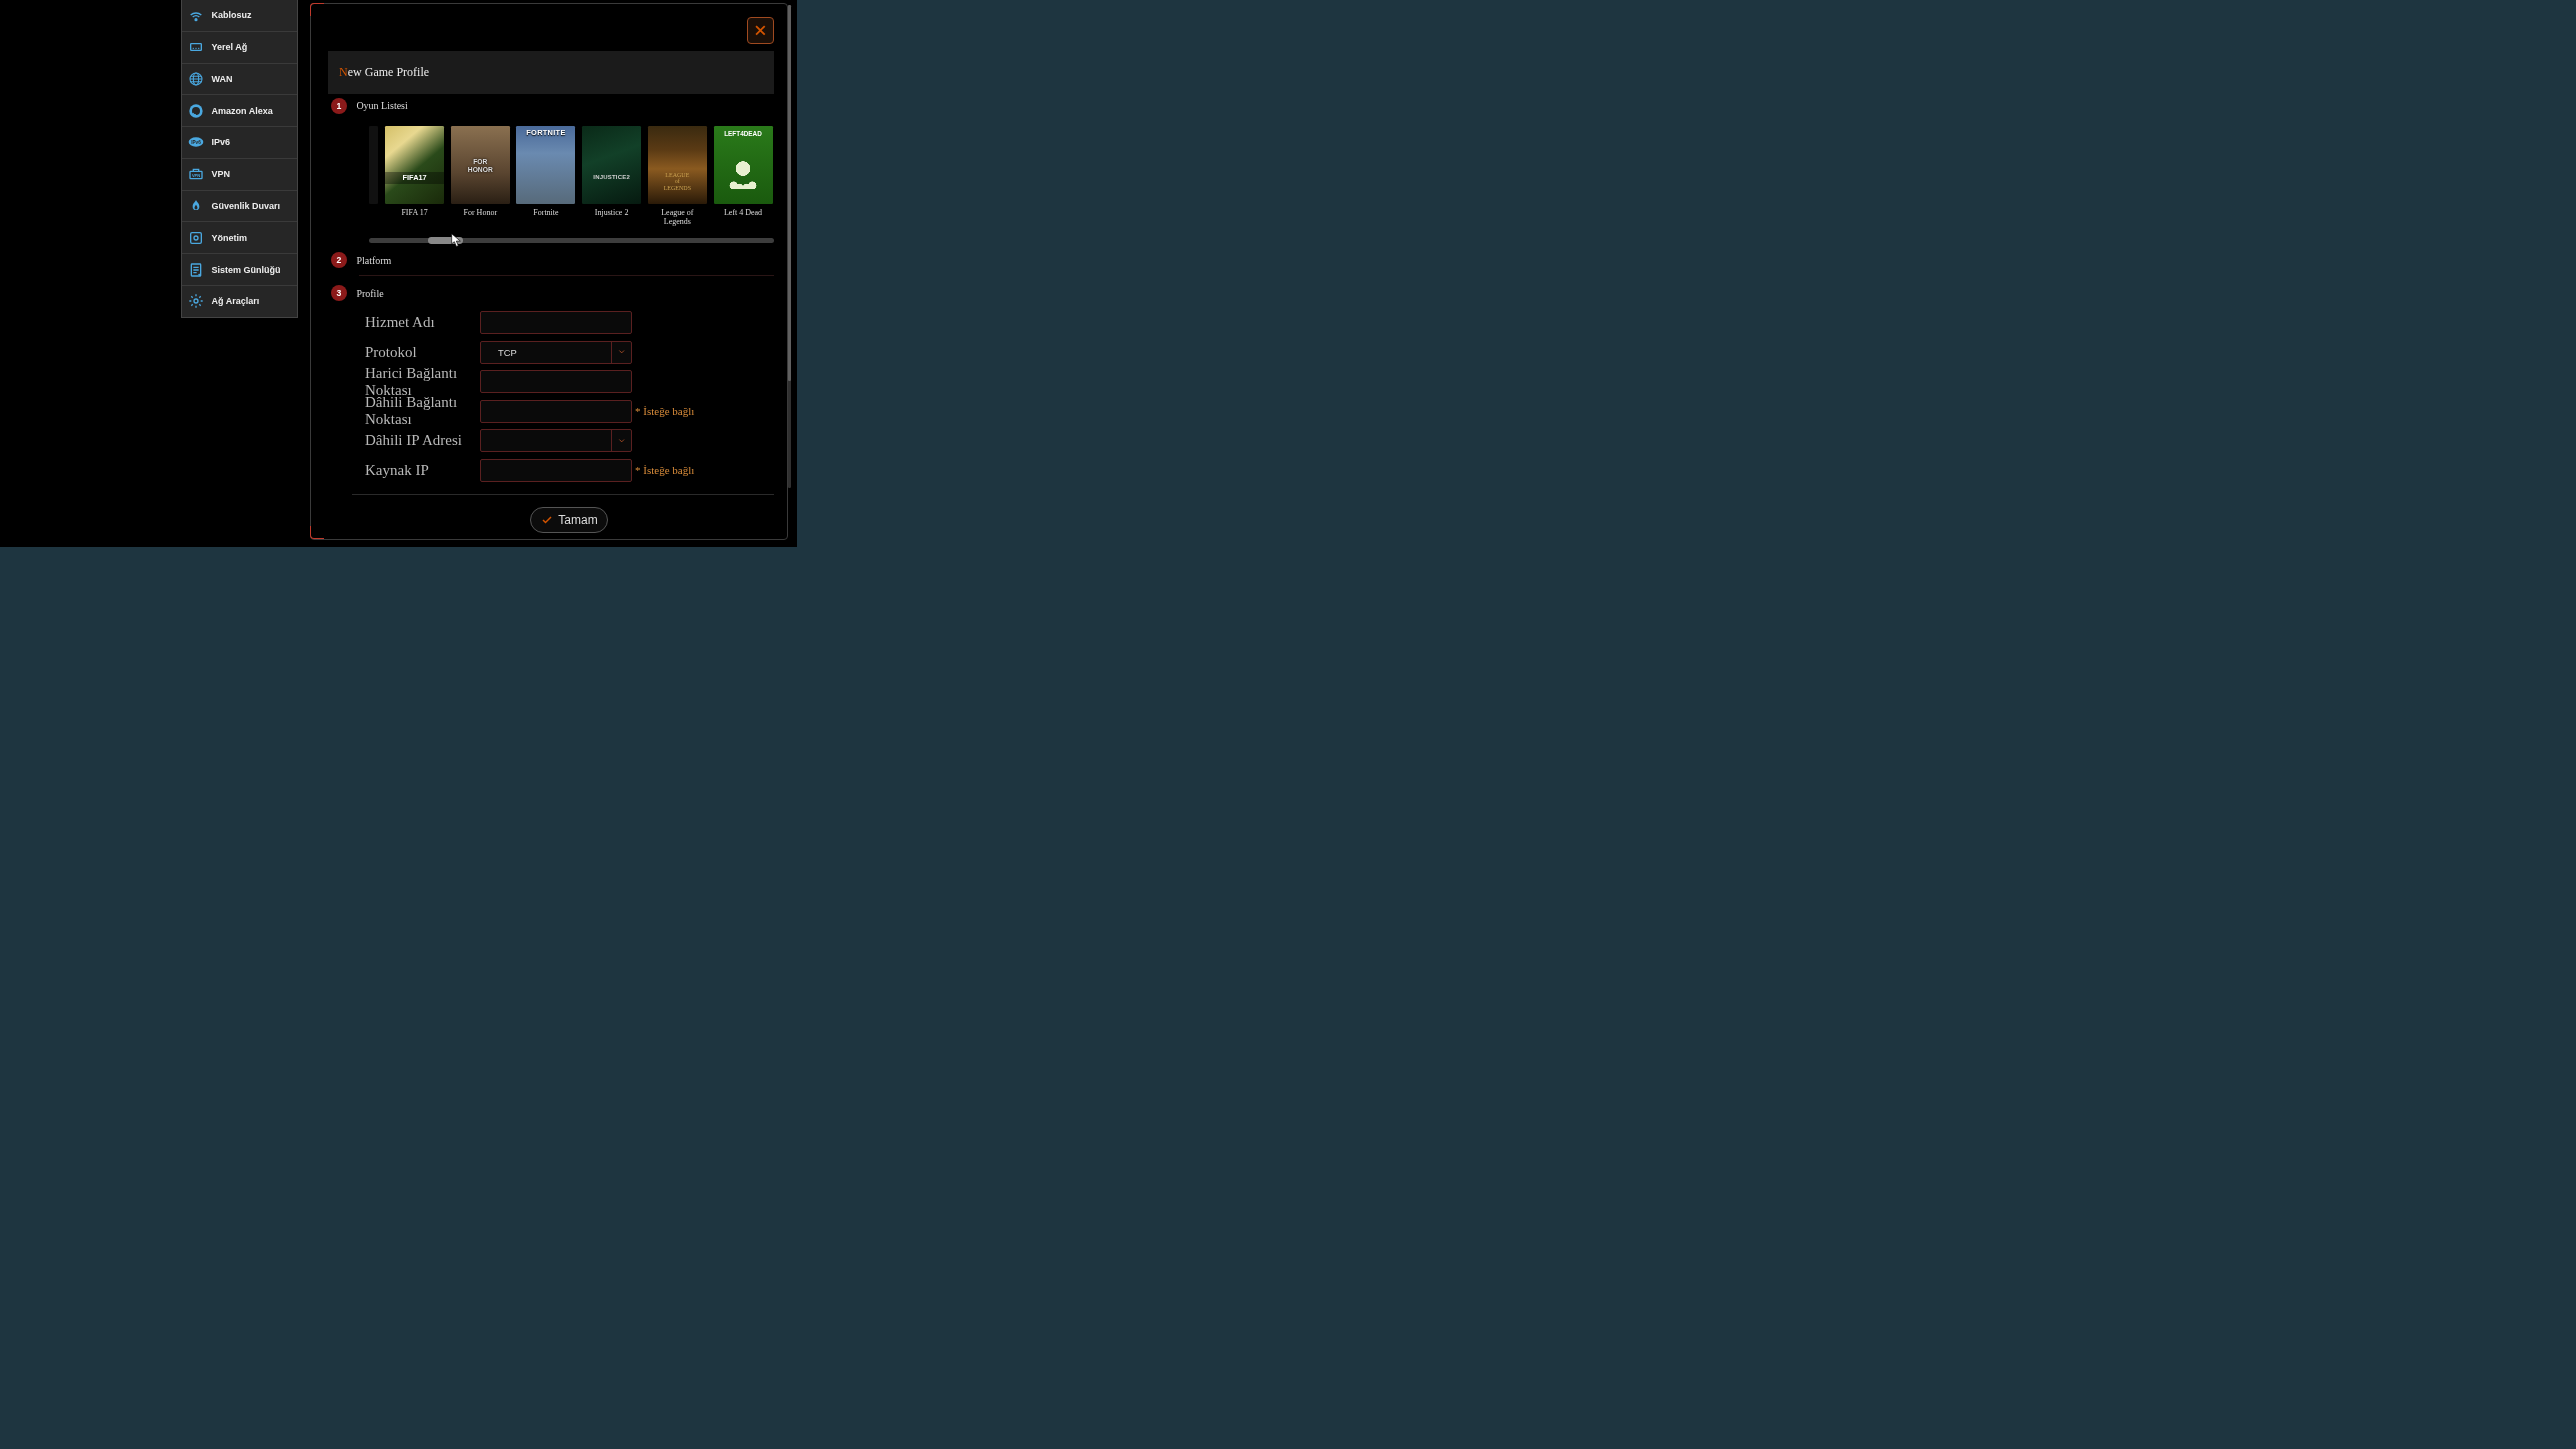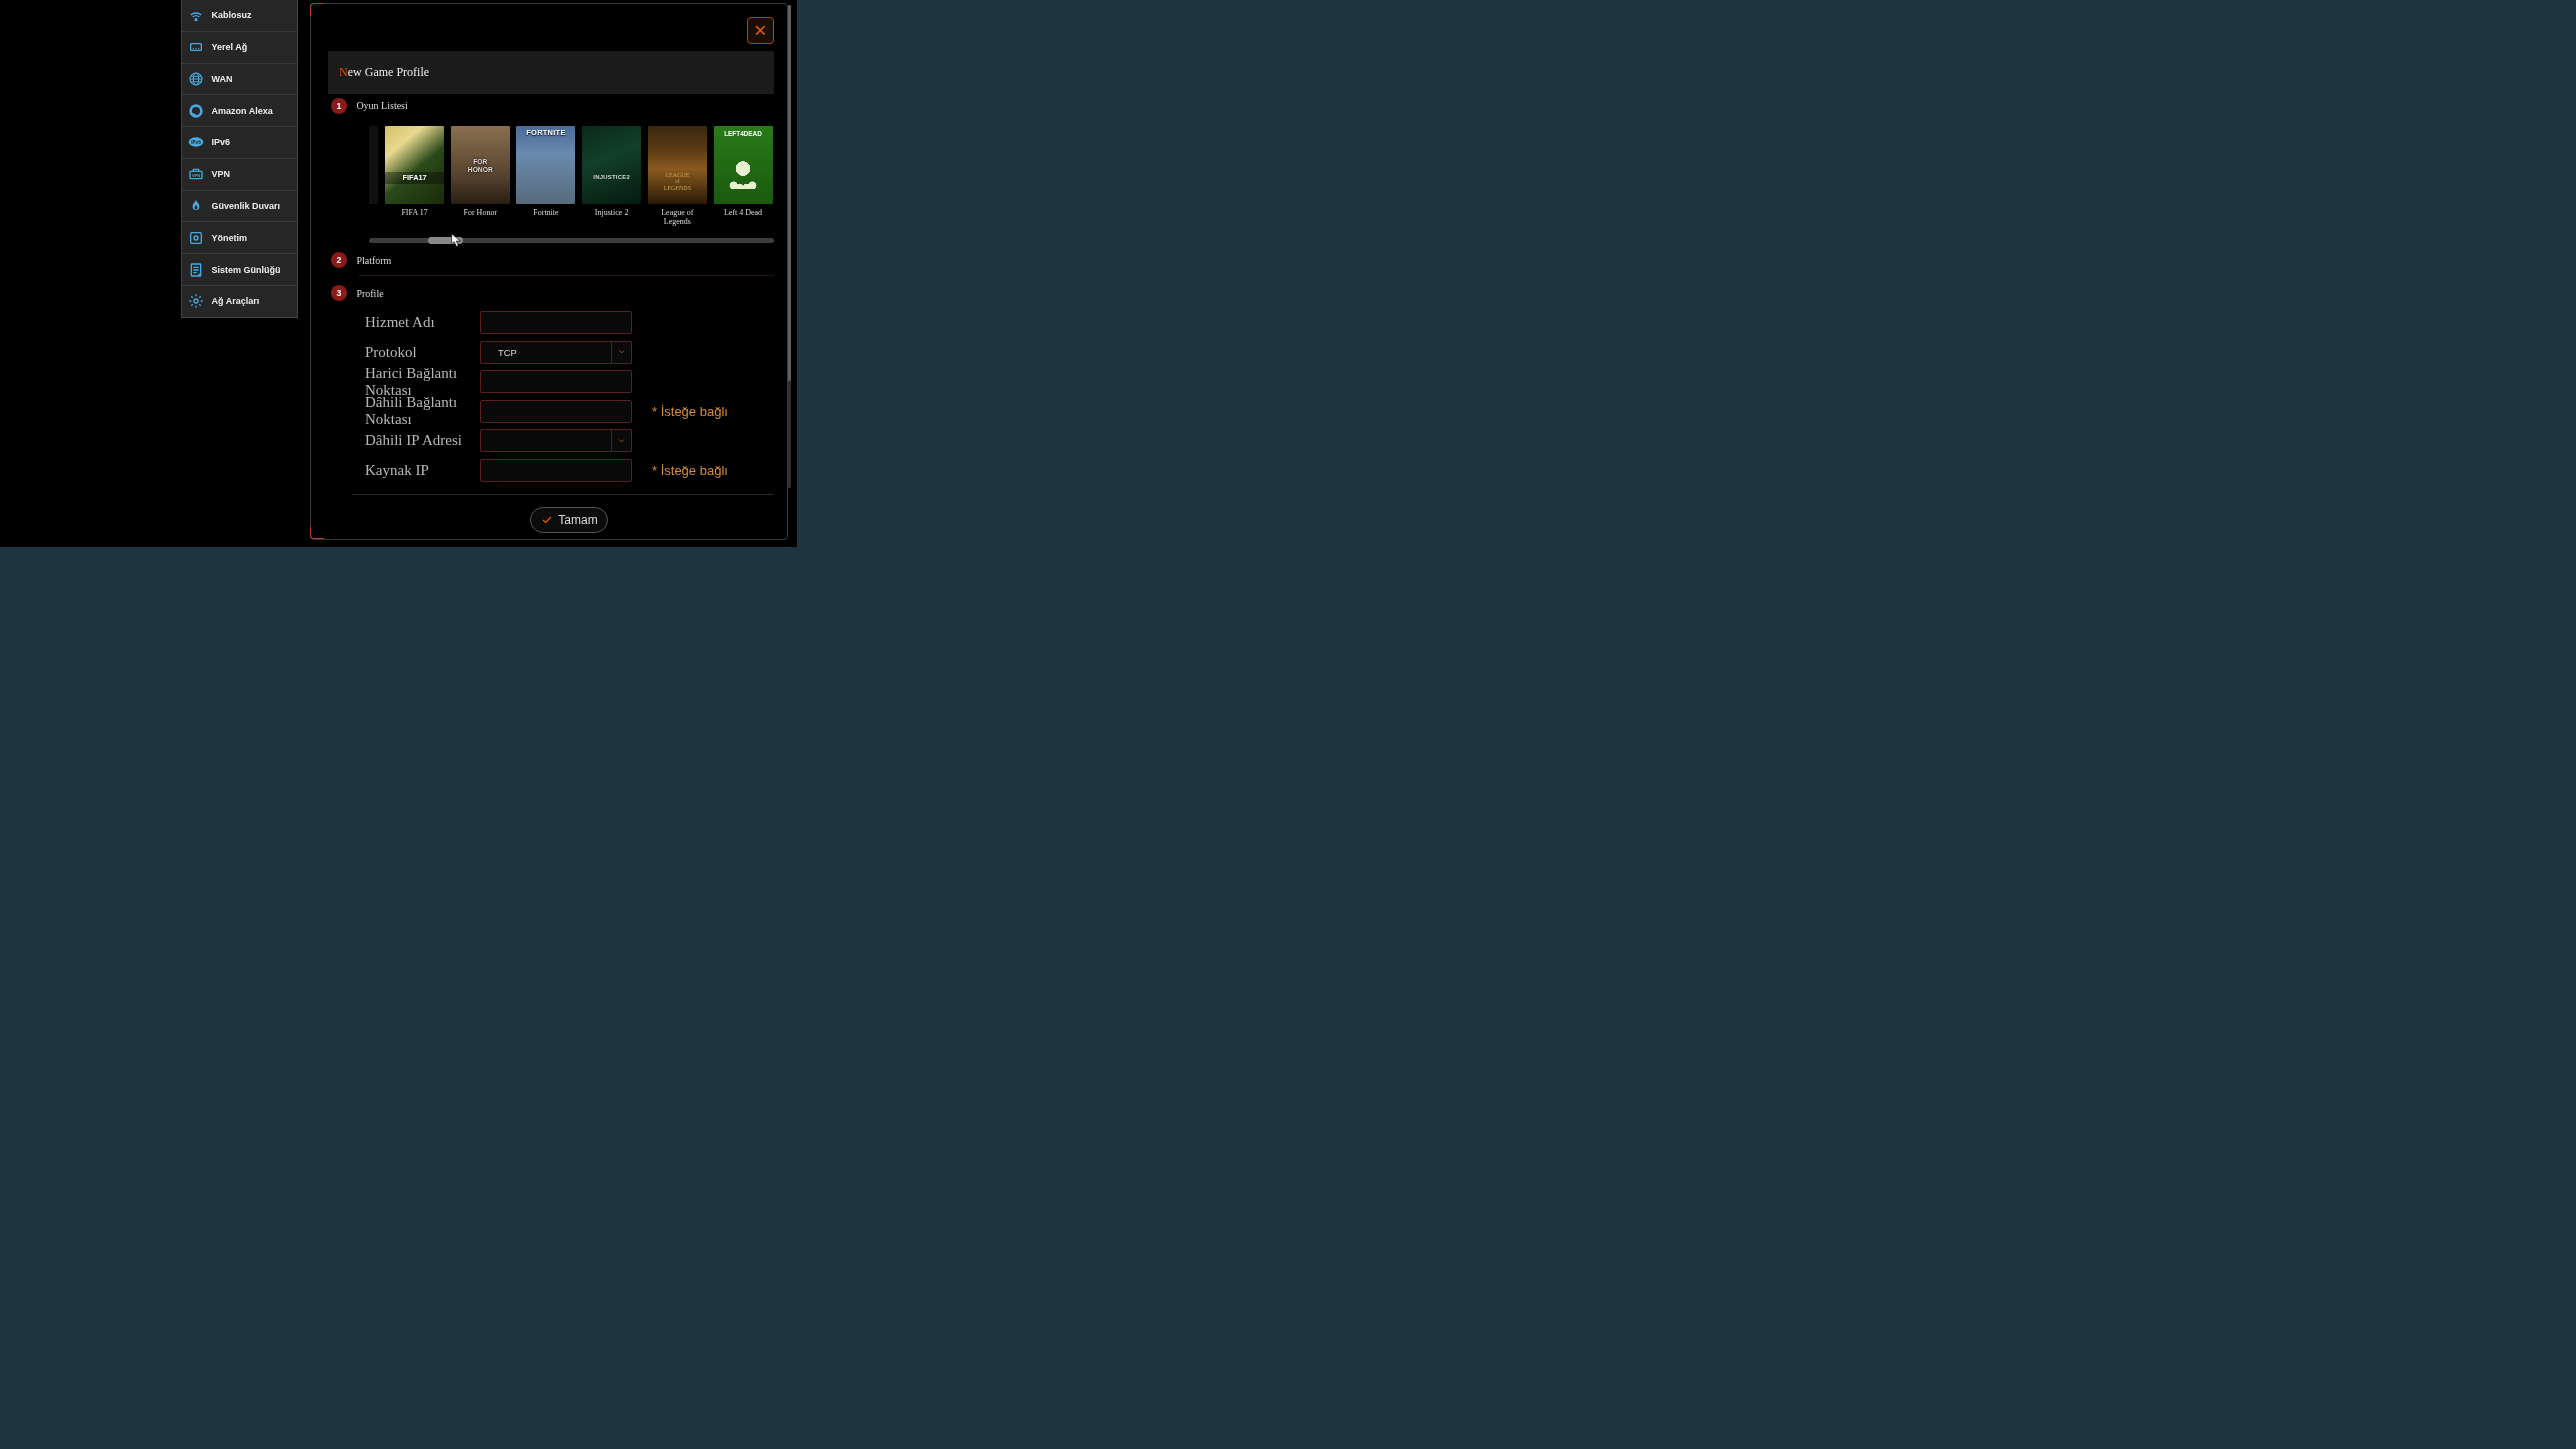--- a/index.html
+++ b/index.html
@@ -47,21 +47,21 @@
 
 
 .form { margin-left: 34px; margin-top: 5.4px; }
 .form-row { display: flex; align-items: center; height: 29.5px; }
 .form-label { width: 115px; font-size: 15px; color: #b8b8b8; font-family: Georgia, serif; }
 .form-input { width: 152px; height: 23px; background: #0a0a0a; border: 0.7px solid #5a2020; border-radius: 2px; color: #ddd; padding: 0 6.7px; font-size: 9.4px; }
 .form-select { width: 152px; height: 23px; background: #0a0a0a; border: 0.7px solid #5a2020; border-radius: 2px; position: relative; display: flex; align-items: center; padding: 0 17px; cursor: pointer; }
 .sel-value { color: #ddd; font-size: 9.4px; }
 .sel-caret { position: absolute; right: 0; top: 0; width: 20px; height: 100%; border-left: 0.7px solid #5a2020; display: flex; align-items: center; justify-content: center; }
 .sel-caret svg { width: 9.4px; height: 9.4px; stroke: #c0572a; stroke-width: 2; fill: none; }
-.optional { margin-left: 20px; font-size: 13px; color: #d98c3a; font-family: Liberation Sans, sans-serif; }
+.optional { margin-left: 3px; font-size: 11px; color: #d98c3a; font-family: Liberation Serif, serif; }
 
 .footer-sep { height: 0.7px; background: #2a2a2a; margin: 9.4px 0 12px -13.4px; }
 .ok-btn { width: 78px; height: 25.5px; border-radius: 13.4px; border: 0.7px solid #555; background: #0c0c0c; display: flex; align-items: center; justify-content: center; gap: 5.4px; margin: 0 auto; cursor: pointer; }
 .ok-btn svg { width: 12px; height: 12px; stroke: #d35400; stroke-width: 3; fill: none; }
 .ok-btn span { color: #ddd; font-size: 12px; }
 
 
 .cursor { position: absolute; left: 451px; top: 233px; pointer-events: none; z-index: 99; }
 .cursor svg { width: 12px; height: 14.8px; }
 

